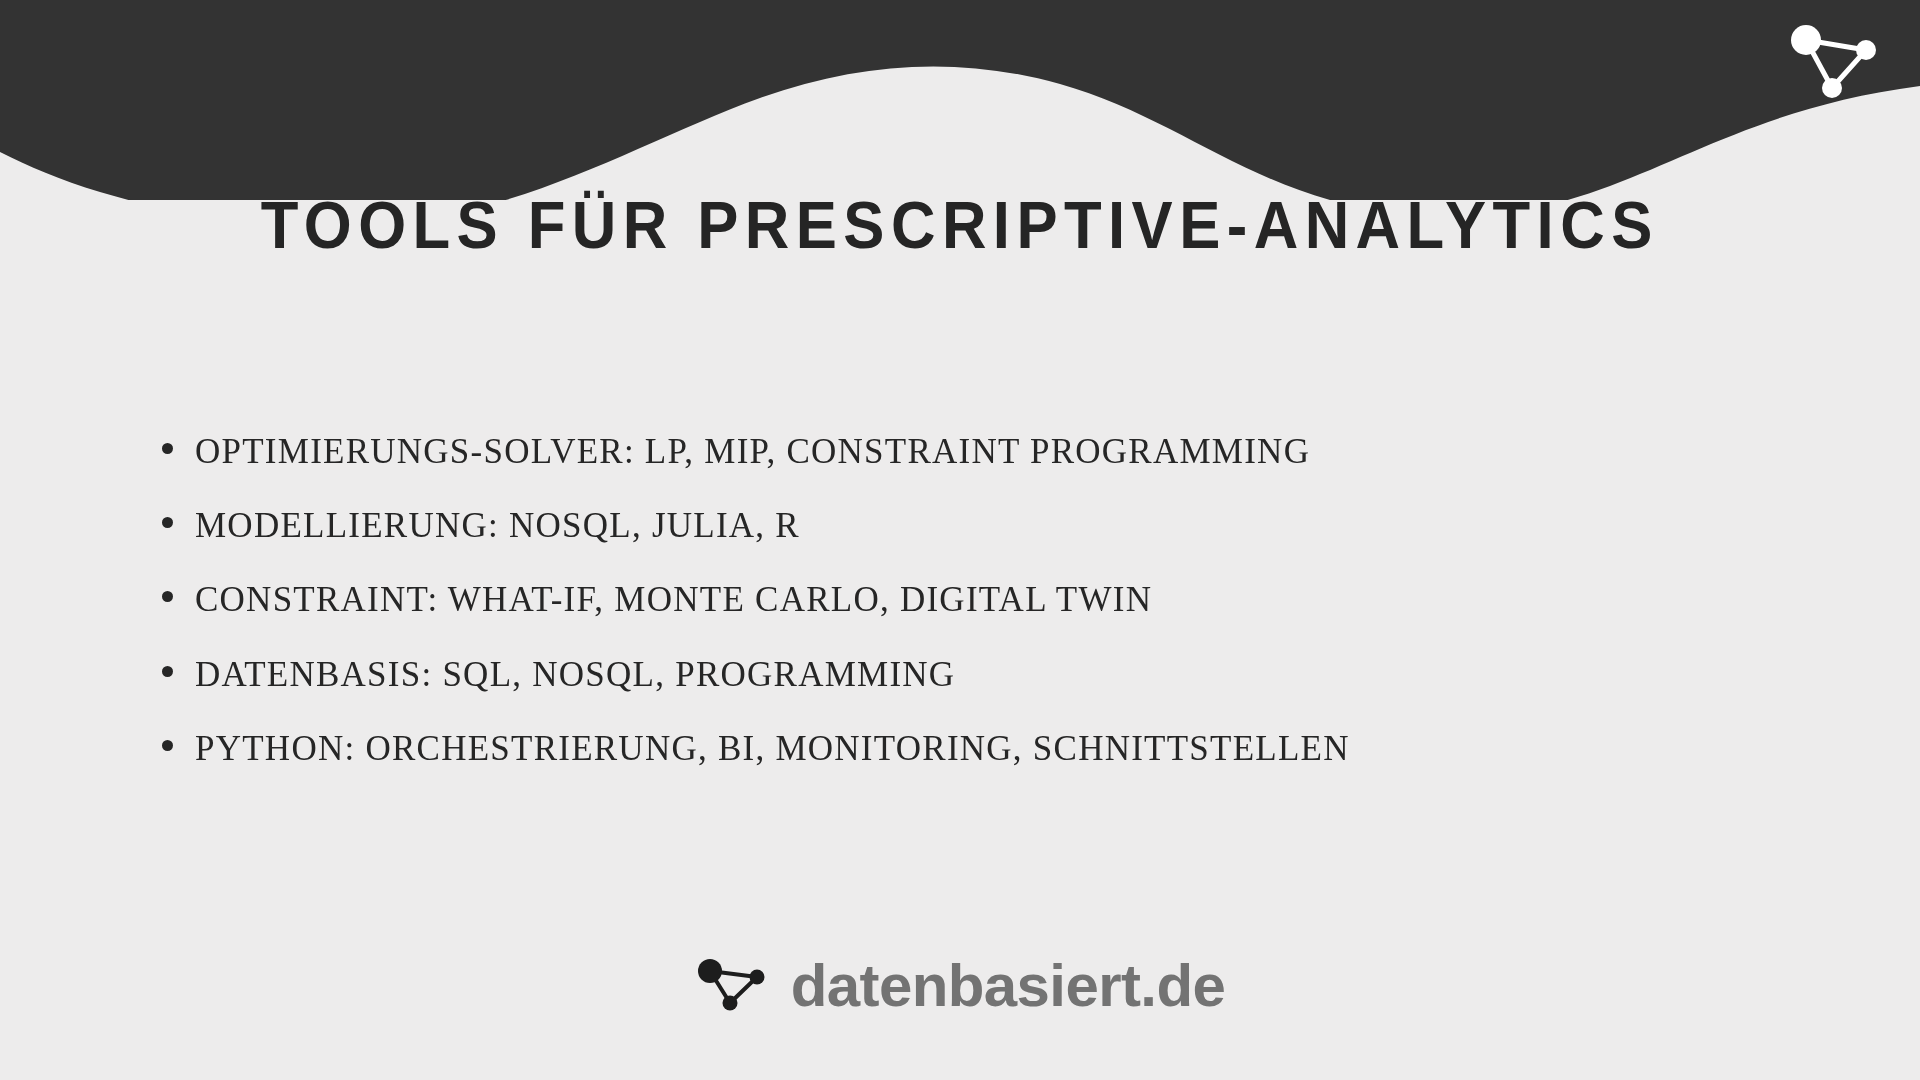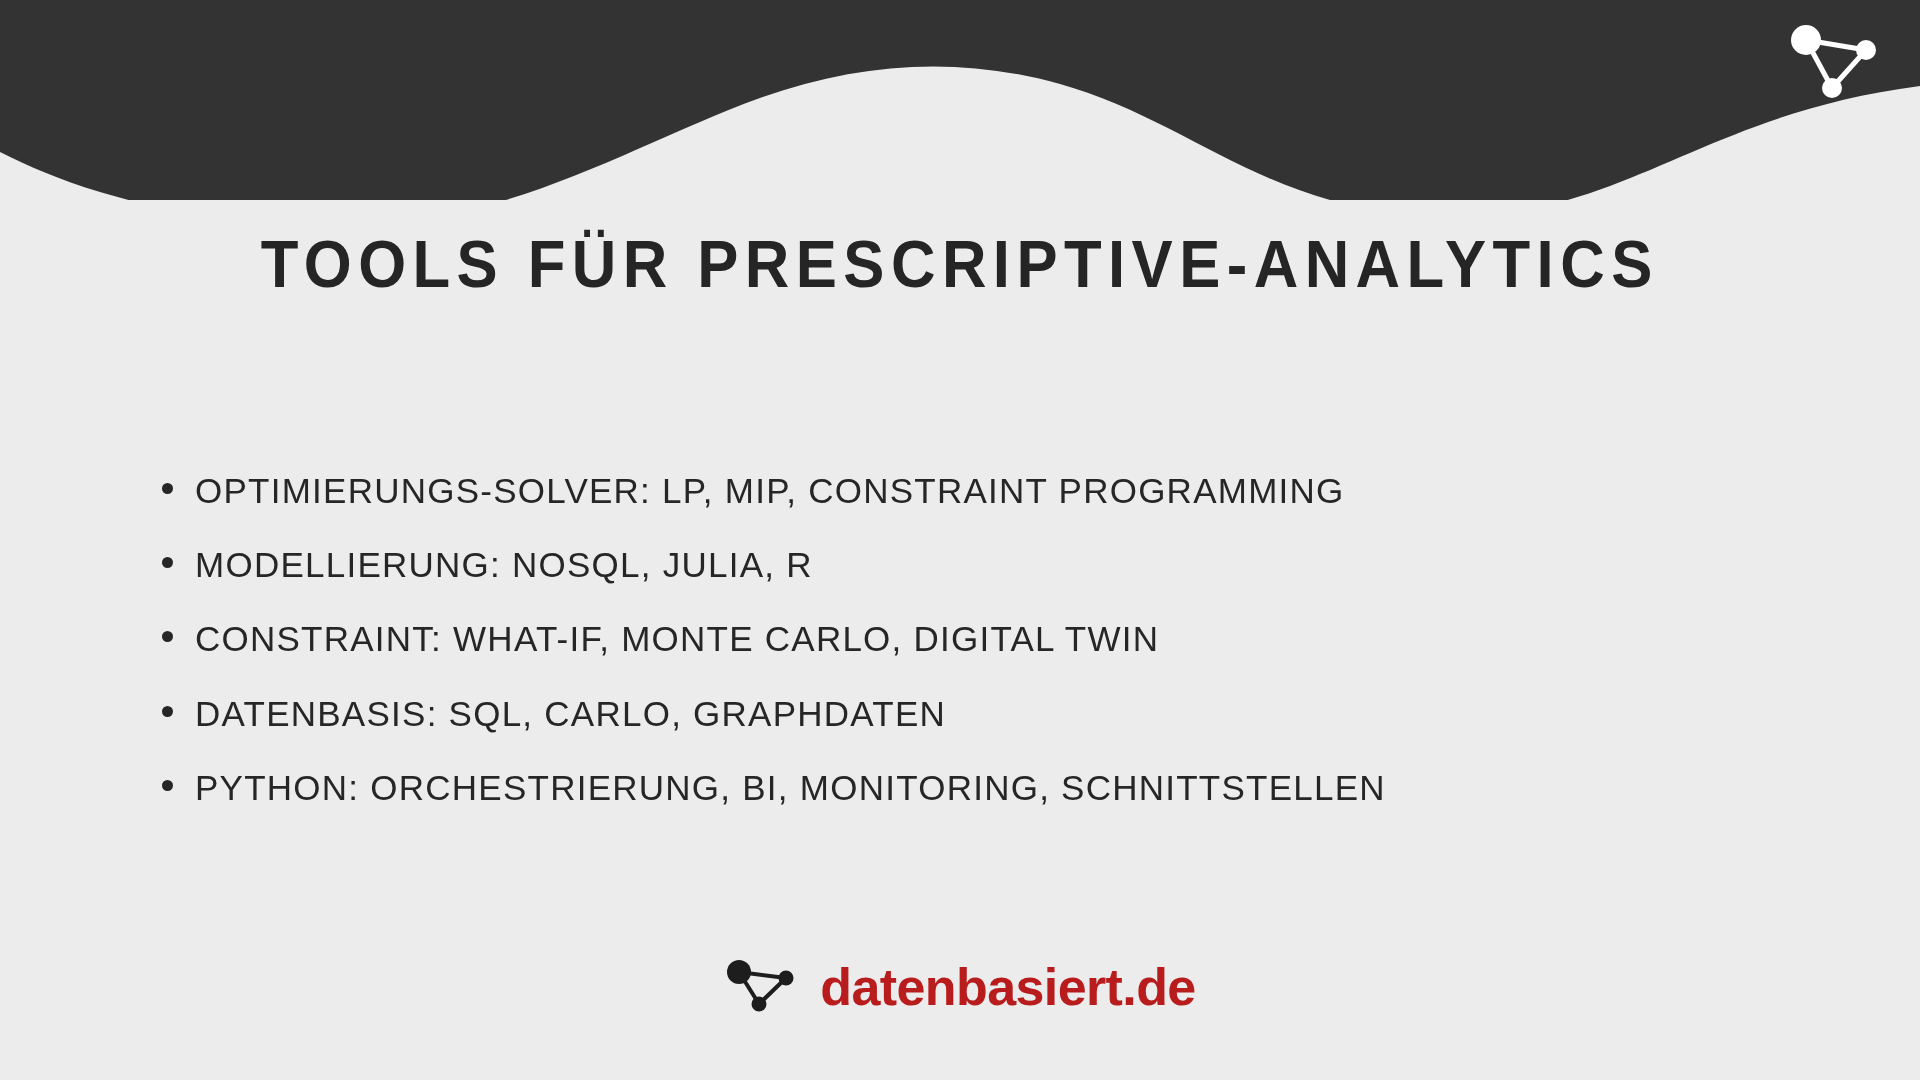--- a/index.html
+++ b/index.html
@@ -38,21 +38,20 @@
   }
   #corner-logo svg { display: block; width: 100%; height: 100%; }
 
   
   #slide {
     position: absolute;
     inset: 0;
     z-index: 2;
     display: flex;
     flex-direction: column;
-    margin-top: 39px;
   }
 
   #title-block {
     position: absolute;
     top: 190px;
     left: 0;
     width: 1920px;
     text-align: center;
   }
 
@@ -91,21 +90,21 @@
     width: 11px;
     height: 11px;
     border-radius: 50%;
     background: #262626;
     margin-right: 22px;
     position: relative;
     top: -9px;
   }
 
   .bullet-text {
-    font-family: Liberation Sans, sans-serif;
+    font-family: Liberation Serif, serif;
     font-size: 35px;
     font-weight: 400;
     letter-spacing: 1.25px;
     line-height: 1.12;
     color: #262626;
     white-space: nowrap;
   }
 
   
   #footer-brand {
@@ -121,24 +120,24 @@
 
   #footer-logo-mark {
     width: 78px;
     height: 58px;
     flex: 0 0 auto;
   }
   #footer-logo-mark svg { display: block; width: 100%; height: 100%; }
 
   #footer-brand-text {
     font-family: "Liberation Sans", sans-serif;
-    font-size: 52px;
+    font-size: 60px;
     font-weight: 700;
     letter-spacing: -0.6px;
-    color: #b91c1c;
+    color: #737373;
     line-height: 1;
   }
 </style>
 </head>
 <body>
 
 <div id="header-wave">
   <svg viewBox="0 0 1920 200" preserveAspectRatio="none" xmlns="http://www.w3.org/2000/svg">
     <path d="M0,0 L1920,0 L1920,86 C1780,104 1700,152 1610,186 C1520,220 1430,228 1330,200
              C1230,172 1160,112 1060,84 C960,56 860,62 760,98 C660,134 560,194 440,216
@@ -171,21 +170,21 @@
     <li class="bullet-row">
       <span class="bullet-dot"></span>
       <span class="bullet-text">MODELLIERUNG: NOSQL, JULIA, R</span>
     </li>
     <li class="bullet-row">
       <span class="bullet-dot"></span>
       <span class="bullet-text">CONSTRAINT: WHAT-IF, MONTE CARLO, DIGITAL TWIN</span>
     </li>
     <li class="bullet-row">
       <span class="bullet-dot"></span>
-      <span class="bullet-text">DATENBASIS: SQL, CARLO, GRAPHDATEN</span>
+      <span class="bullet-text">DATENBASIS: SQL, NOSQL, PROGRAMMING</span>
     </li>
     <li class="bullet-row">
       <span class="bullet-dot"></span>
       <span class="bullet-text">PYTHON: ORCHESTRIERUNG, BI, MONITORING, SCHNITTSTELLEN</span>
     </li>
   </ul>
 
   <div id="footer-brand">
     <span id="footer-logo-mark">
       <svg viewBox="0 0 78 58" xmlns="http://www.w3.org/2000/svg">

